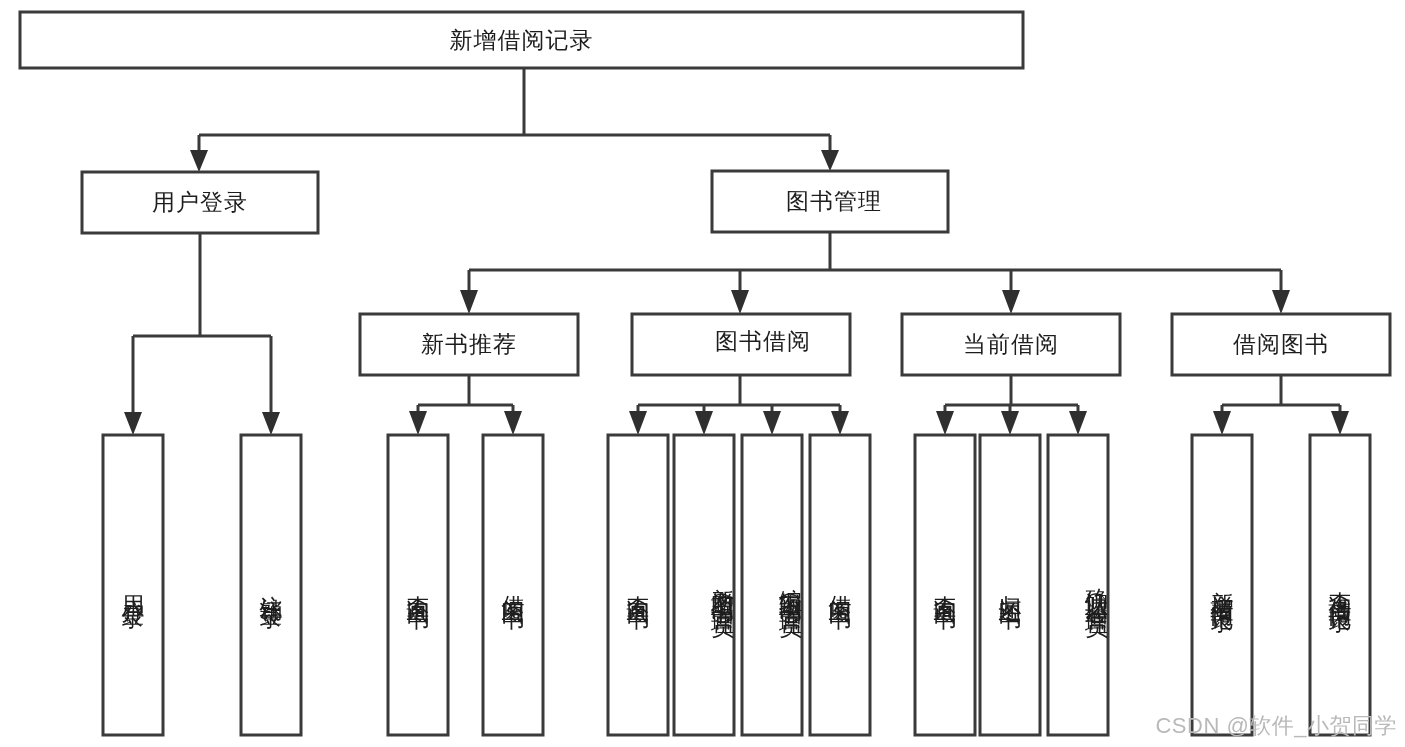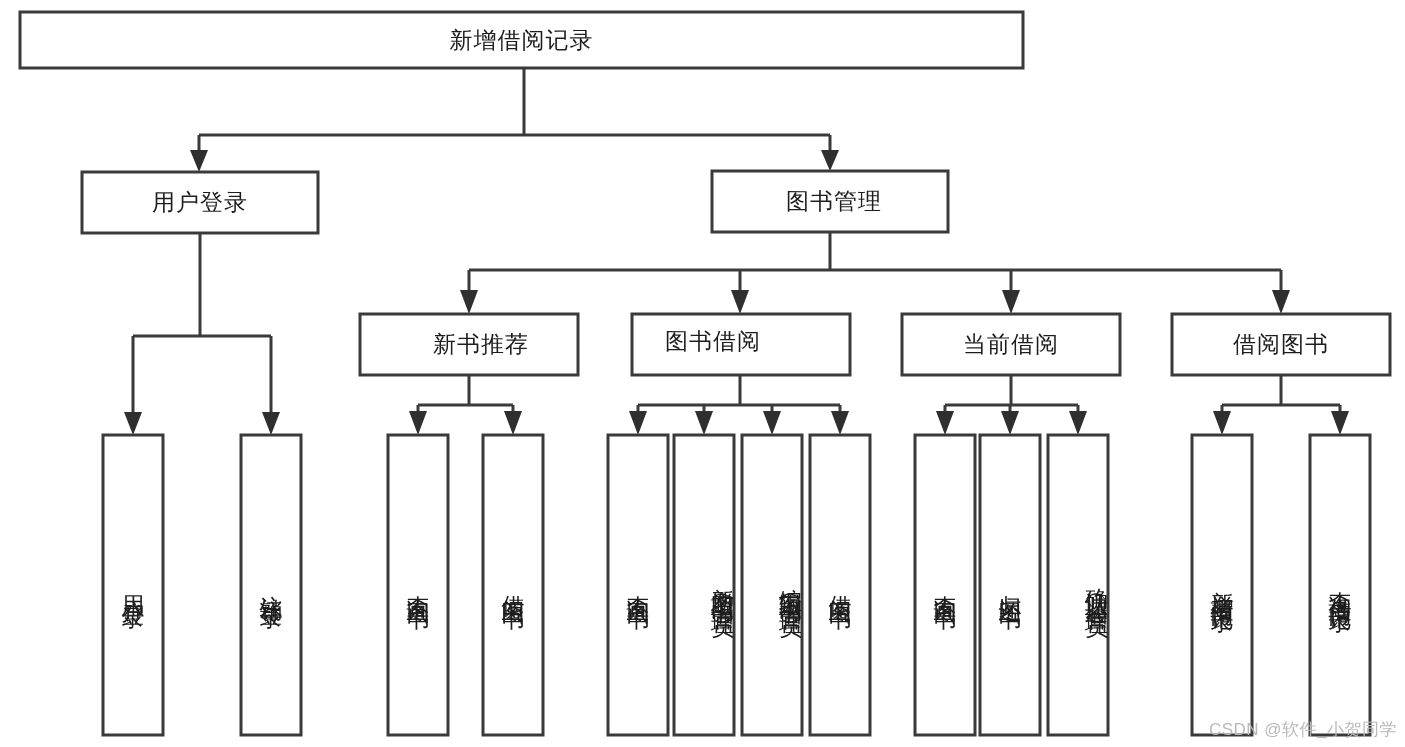--- a/index.html
+++ b/index.html
@@ -69,21 +69,21 @@
     white-space: nowrap;
     overflow: hidden;
   }
   .leaf-label.mid {
     align-items: center;
   }
   .watermark {
     position: absolute;
     right: 8px;
     bottom: 6px;
-    font-size: 17px;
+    font-size: 22px;
     color: #b9b9b9;
     white-space: nowrap;
     letter-spacing: 0.5px;
   }
 </style>
 </head>
 <body>
 
 <div id="stage">
 
@@ -146,23 +146,23 @@
     <rect class="leaf-box" x="1192" y="435" width="60" height="300"></rect>
     <rect class="leaf-box" x="1310" y="435" width="60" height="300"></rect>
   </svg>
 
   <div class="node-label" style="left:20px; top:12px; width:1003px; height:56px;">新增借阅记录</div>
 
   <div class="node-label" style="left:82px; top:172px; width:236px; height:61px;">用户登录</div>
 
   <div class="node-label" style="left:716px; top:171px; width:236px; height:61px;">图书管理</div>
 
-  <div class="node-label" style="left:372px; top:314px; width:218px; height:61px;">新书推荐</div>
+  <div class="node-label" style="left:360px; top:314px; width:218px; height:61px;">新书推荐</div>
 
-  <div class="node-label" style="left:604px; top:314px; width:218px; height:54px;">图书借阅</div>
+  <div class="node-label" style="left:654px; top:314px; width:218px; height:54px;">图书借阅</div>
 
   <div class="node-label" style="left:902px; top:314px; width:218px; height:61px;">当前借阅</div>
 
   <div class="node-label" style="left:1172px; top:314px; width:218px; height:61px;">借阅图书</div>
 
   <div class="leaf-label mid" style="left:103px; top:435px; width:60px; height:300px;">用户登录</div>
 
   <div class="leaf-label mid" style="left:241px; top:435px; width:60px; height:300px;">注销登录</div>
 
   <div class="leaf-label mid" style="left:388px; top:435px; width:60px; height:300px;">查询图书</div>

